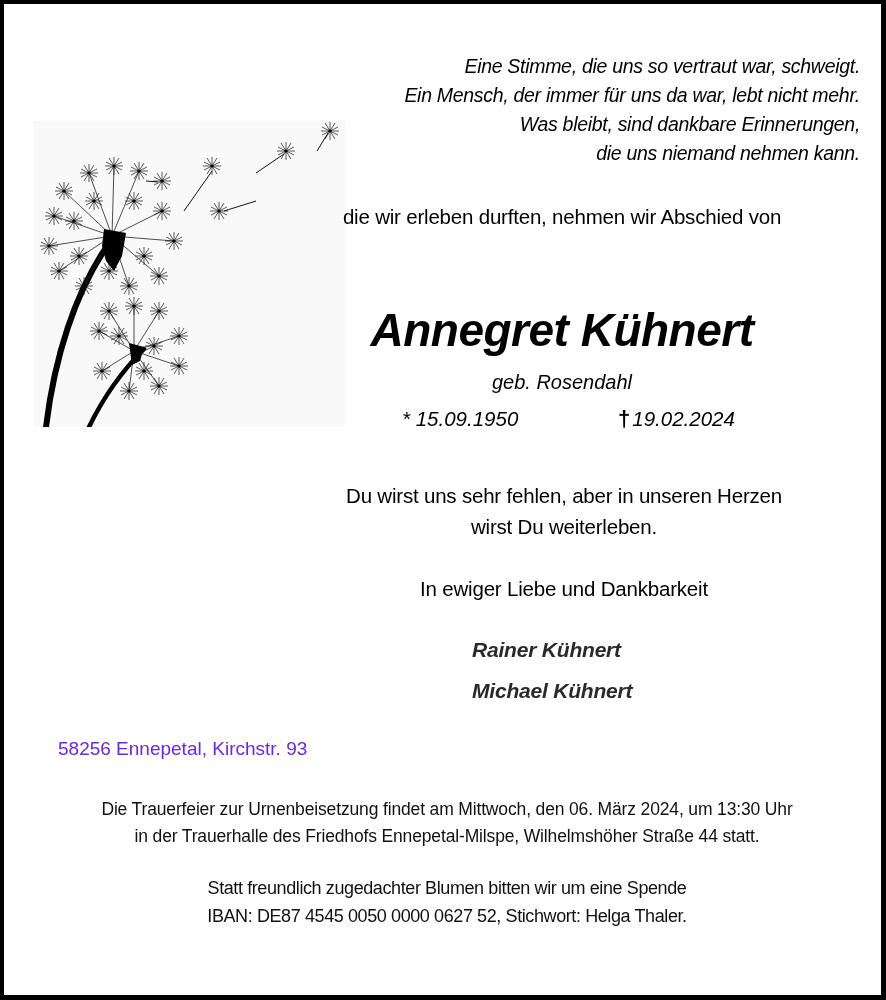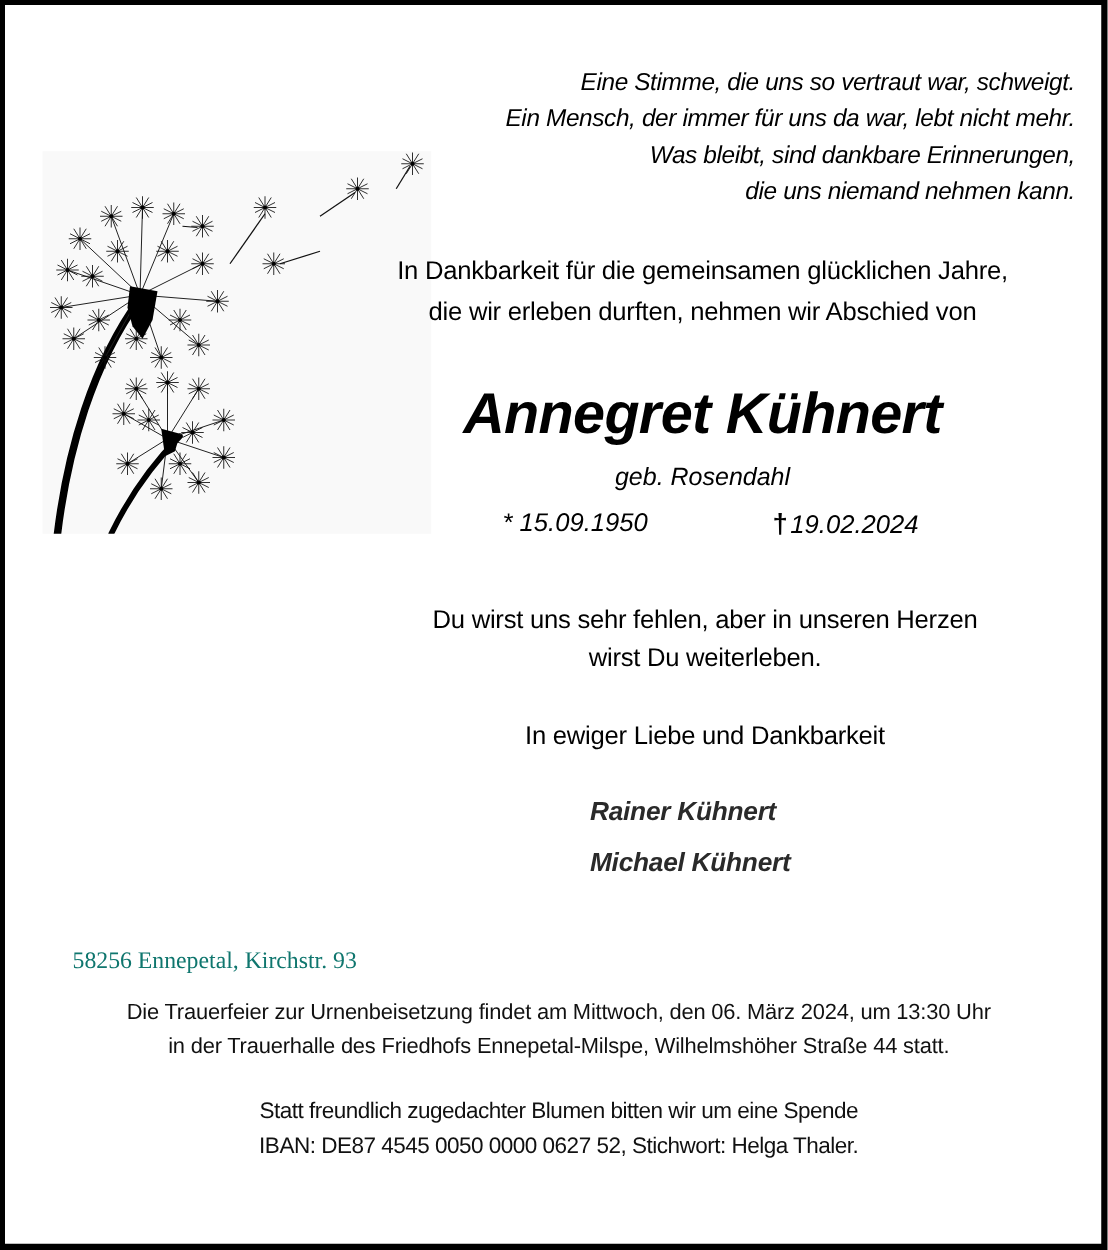--- a/index.html
+++ b/index.html
@@ -46,21 +46,21 @@
     .missing { top: 476px; }
     .closing { top: 569px; }
     .signers {
       position: absolute; left: 468px; top: 625px;
       font-family: "Liberation Sans", sans-serif; font-weight: bold; font-style: italic;
       font-size: 21px; line-height: 41px; color: #2a2a2a; letter-spacing: -0.2px;
     }
     .signers div { white-space: nowrap; }
     .address {
       position: absolute; left: 54px; top: 731px;
-      font-family: Liberation Serif, serif; font-size: 19px; line-height: 28px; color: #0f766e; white-space: nowrap; margin-top: 20px;
+      font-family: Liberation Sans, sans-serif; font-size: 19px; line-height: 28px; color: #6d28d9; white-space: nowrap;
     }
     .ceremony {
       position: absolute; left: 10px; width: 866px; top: 792px; text-align: center;
       font-family: "Liberation Sans", sans-serif; font-size: 17.5px; line-height: 27px; color: #111;
       letter-spacing: -0.15px;
     }
     .ceremony div, .donation div { white-space: nowrap; }
     .donation {
       position: absolute; left: 10px; width: 866px; top: 871px; text-align: center;
       font-family: "Liberation Sans", sans-serif; font-size: 18px; line-height: 27.5px; color: #111;
@@ -179,21 +179,20 @@
   </div>
 
   <div class="poem">
     <div>Eine Stimme, die uns so vertraut war, schweigt.</div>
     <div>Ein Mensch, der immer für uns da war, lebt nicht mehr.</div>
     <div>Was bleibt, sind dankbare Erinnerungen,</div>
     <div>die uns niemand nehmen kann.</div>
   </div>
 
   <div class="intro">
-    <div>In Dankbarkeit für die gemeinsamen glücklichen Jahre,</div>
     <div>die wir erleben durften, nehmen wir Abschied von</div>
   </div>
 
   <div class="name">Annegret Kühnert</div>
   <div class="maiden">geb. Rosendahl</div>
 
   <div class="dates birth">
     <span>*</span>
     <span>15.09.1950</span>
   </div>

